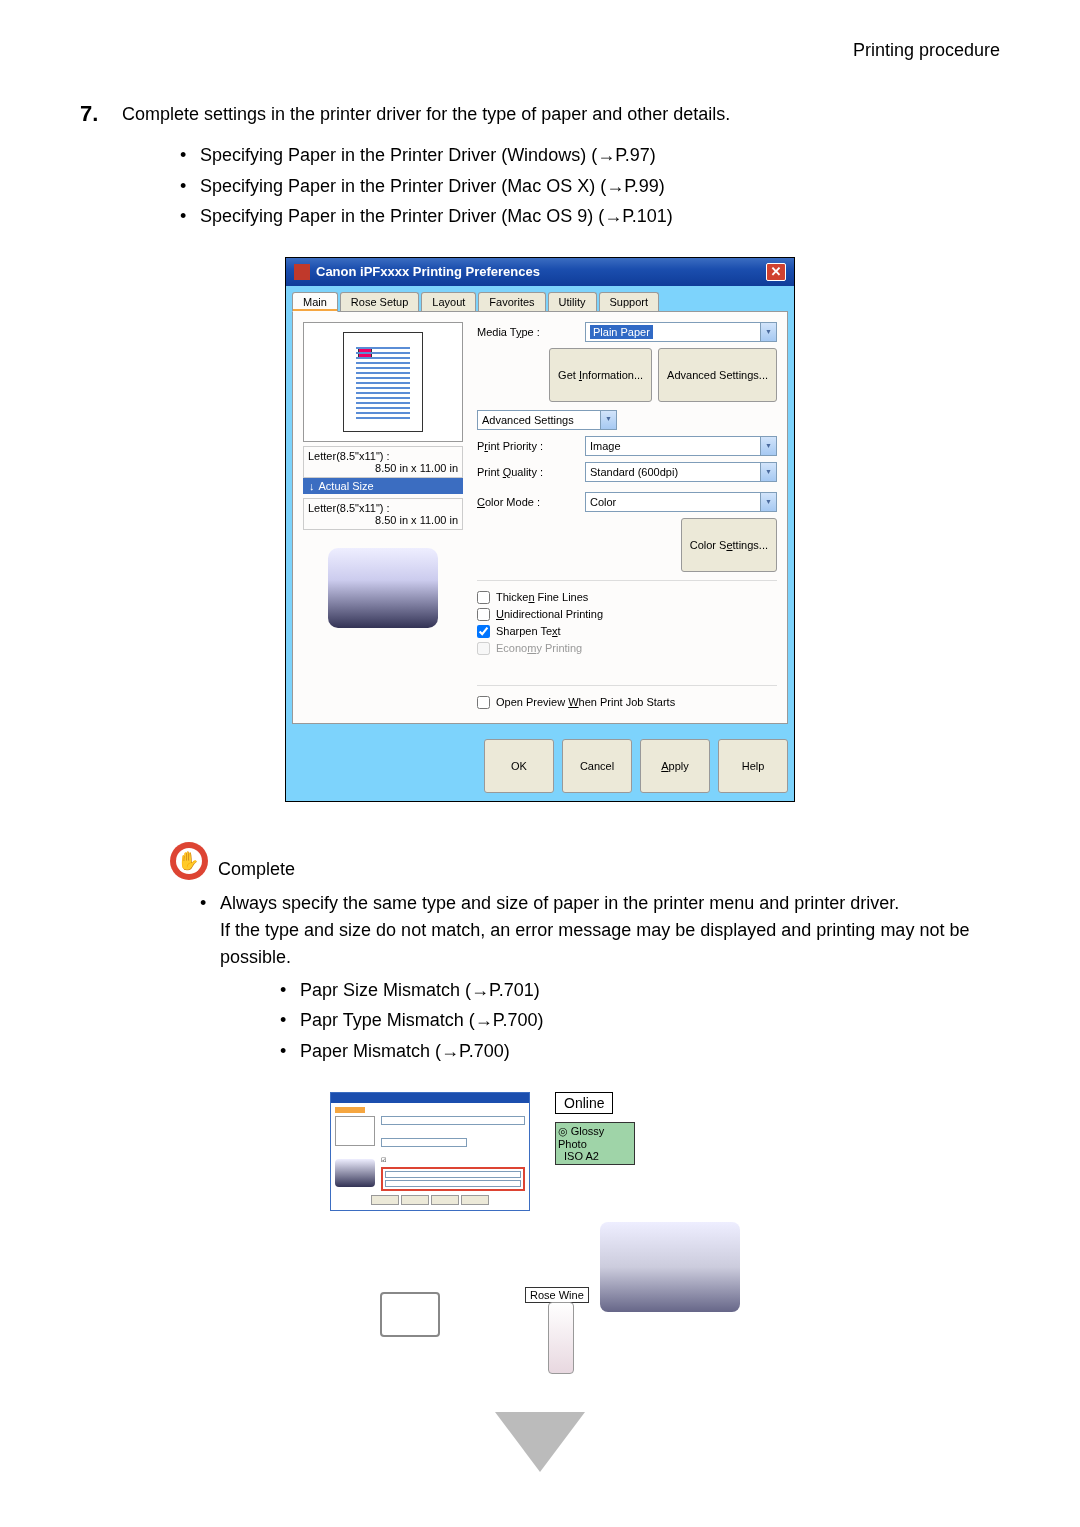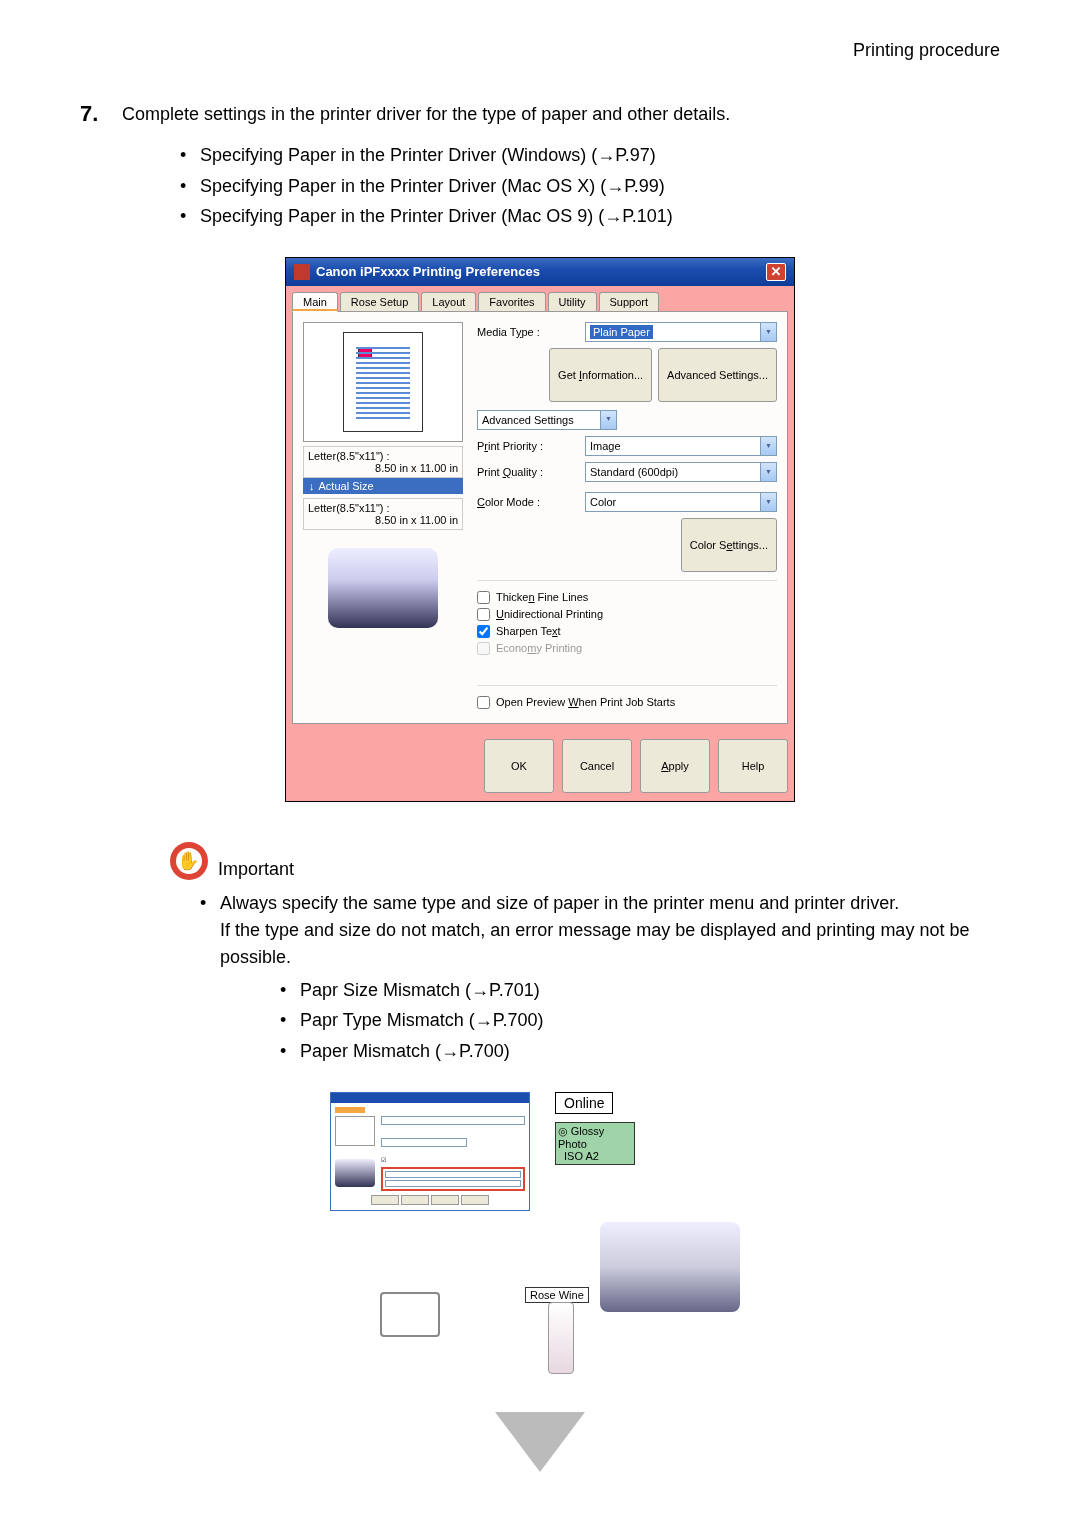--- a/index.html
+++ b/index.html
@@ -6,21 +6,21 @@
 body { font-family: Arial, sans-serif; background: #fff; width: 1080px; }
 .page { padding: 40px 80px; position: relative; }
 .header-right { text-align: right; font-size: 18px; margin-bottom: 40px; }
 .step { display: flex; gap: 12px; margin-bottom: 12px; }
 .step-num { font-size: 22px; font-weight: bold; min-width: 30px; }
 .step-text { font-size: 18px; line-height: 1.5; }
 .bullet-list { margin-left: 100px; margin-bottom: 25px; }
 .bullet-list li { font-size: 18px; line-height: 1.7; list-style: none; position: relative; padding-left: 20px; }
 .bullet-list li::before { content: "•"; position: absolute; left: 0; }
 
-.dialog { width: 510px; margin: 0 auto 40px; border: 1px solid #000; background: #fca5a5; font-family: Tahoma, sans-serif; font-size: 11px; }
+.dialog { width: 510px; margin: 0 auto 40px; border: 1px solid #000; background: #7dd3fc; font-family: Tahoma, sans-serif; font-size: 11px; }
 .titlebar { background: linear-gradient(180deg, #3b6dc1 0%, #1b4eae 40%, #0f3c99 100%); color: #fff; padding: 5px 8px; display: flex; align-items: center; font-weight: bold; font-size: 13px; }
 .titlebar .app-icon { width: 16px; height: 16px; background: #c0392b; margin-right: 6px; }
 .close-btn { margin-left: auto; width: 20px; height: 18px; background: #d04230; color: #fff; display: flex; align-items: center; justify-content: center; font-weight: bold; border: 1px solid #fff; border-radius: 2px; }
 .tabs { display: flex; padding: 6px 6px 0; gap: 2px; }
 .tab { background: #ece9d8; border: 1px solid #999; border-bottom: none; padding: 3px 10px; border-radius: 3px 3px 0 0; }
 .tab.active { background: #fdfcfb; border-bottom: 1px solid #fdfcfb; position: relative; z-index: 2; font-weight: normal; box-shadow: 0 -2px 0 #f5a640 inset; }
 .tab-body { background: #fdfcfb; margin: 0 6px 6px; border: 1px solid #999; padding: 10px; position: relative; top: -1px; }
 .dialog-grid { display: flex; gap: 14px; }
 .left-col { width: 160px; }
 .right-col { flex: 1; }
@@ -221,21 +221,21 @@
     <div class="dialog-bottom">
       <div class="btn" style="min-width:70px">OK</div>
       <div class="btn" style="min-width:70px">Cancel</div>
       <div class="btn" style="min-width:70px"><span class="u">A</span>pply</div>
       <div class="btn" style="min-width:70px">Help</div>
     </div>
   </div>
 
   <div class="important-row">
     <div class="stop-icon"></div>
-    <div class="important-label">Important</div>
+    <div class="important-label">Complete</div>
   </div>
   <div class="important-body">
     <ul>
       <li>
         <span>Always specify the same type and size of paper in the printer menu and printer driver.</span><br>
         <span>If the type and size do not match, an error message may be displayed and printing may not be possible.</span>
       </li>
     </ul>
     <ul class="sub-bullets">
       <li>Papr Size Mismatch (→P.701)</li>

